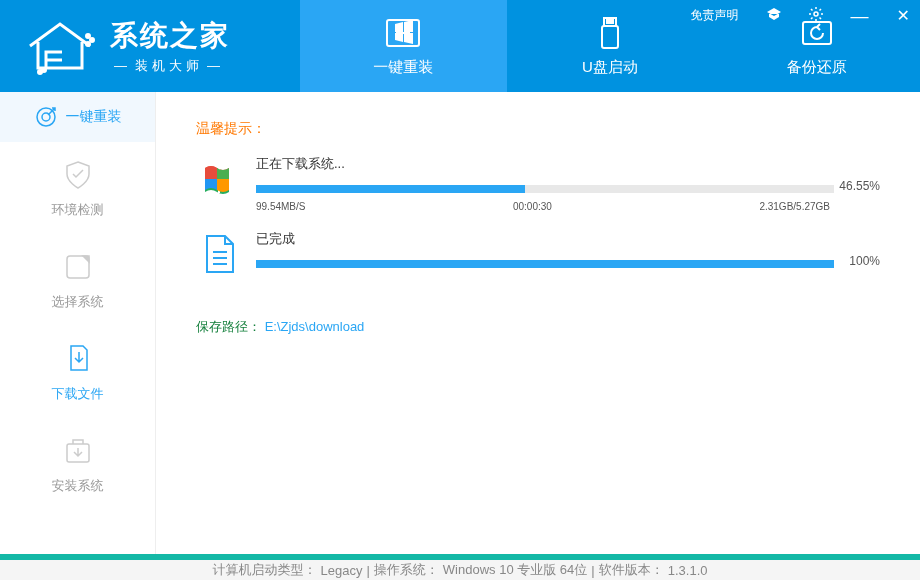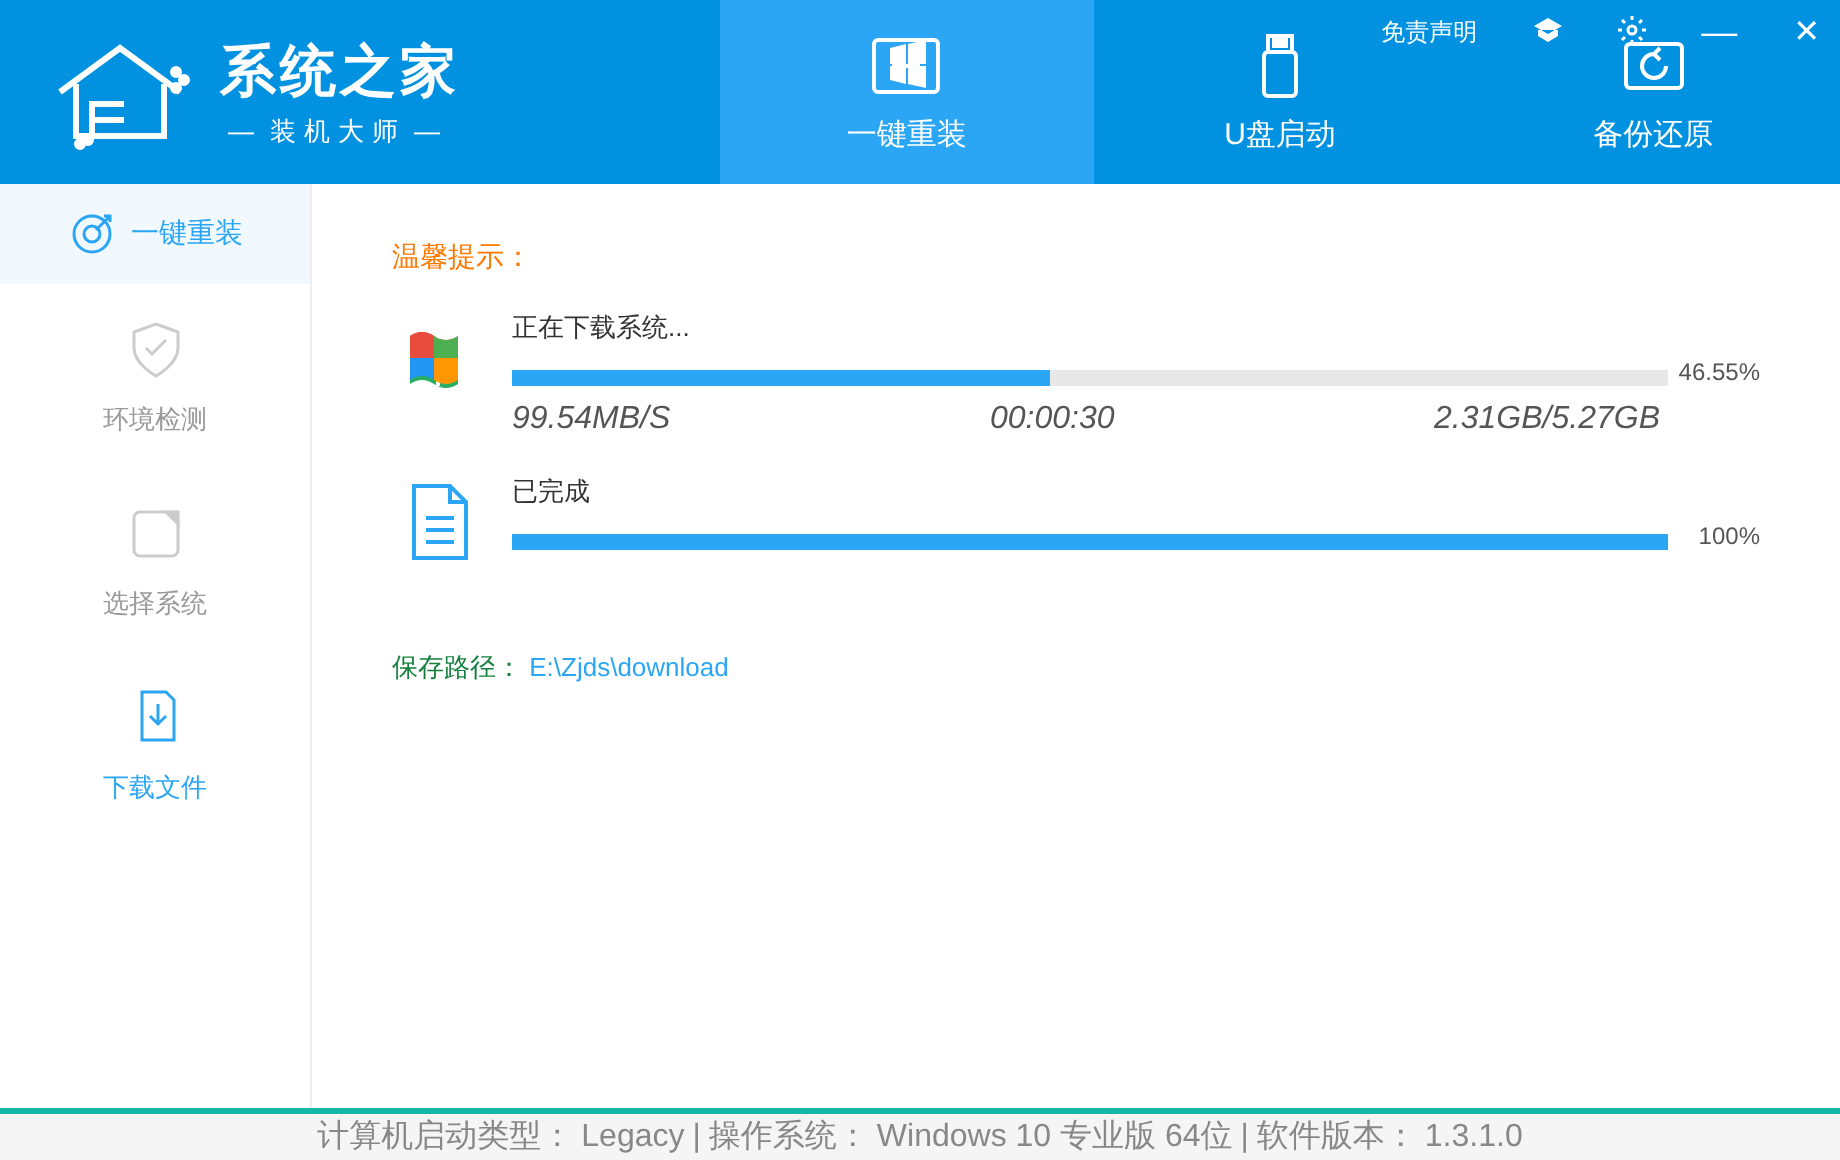--- a/index.html
+++ b/index.html
@@ -1,19 +1,19 @@
 <!DOCTYPE html>
 <html><head>
 <meta charset="utf-8">
 <style>
 * { margin: 0; padding: 0; box-sizing: border-box; font-family: "Microsoft YaHei", sans-serif; }
 body { width: 920px; height: 580px; background: #fff; overflow: hidden; }
 
 .header { height: 92px; background: #0092e0; display: flex; position: relative; }
-.logo-area { width: 360px; display: flex; align-items: center; padding-left: 20px; }
+.logo-area { width: 300px; display: flex; align-items: center; padding-left: 20px; }
 .logo-icon { width: 80px; height: 60px; color: #fff; }
 .logo-text { color: #fff; margin-left: 10px; }
 .logo-title { font-size: 28px; font-weight: bold; letter-spacing: 2px; }
 .logo-sub { font-size: 13px; letter-spacing: 4px; margin-top: 2px; }
 .logo-sub::before, .logo-sub::after { content: "—"; margin: 0 4px; }
 
 .nav { display: flex; flex: 1; }
 .nav-item { flex: 1; display: flex; flex-direction: column; align-items: center; justify-content: center; color: #fff; cursor: pointer; font-size: 15px; gap: 6px; }
 .nav-item.active { background: #2aa6f4; }
 .nav-icon { width: 40px; height: 36px; display: flex; align-items: center; justify-content: center; }
@@ -36,27 +36,27 @@
 
 .progress-block { margin-top: 17px; }
 .prog-row { display: flex; align-items: flex-start; margin-bottom: 18px; }
 .prog-icon { width: 48px; height: 48px; display: flex; align-items: center; justify-content: center; margin-right: 12px; flex-shrink: 0; }
 .prog-content { flex: 1; }
 .prog-label { font-size: 13px; color: #333; margin-bottom: 6px; }
 .prog-bar-row { display: flex; align-items: flex-end; gap: 4px; }
 .prog-bar { flex: 1; height: 8px; background: #e8e8e8; border-radius: 0; position: relative; }
 .prog-fill { height: 100%; background: #2aa6f4; }
 .prog-pct { font-size: 12px; color: #555; min-width: 42px; text-align: right; }
-.prog-stats { display: flex; justify-content: space-between; font-size: 16px; color: #555; margin-top: 8px; padding-right: 50px; font-style: italic; }
+.prog-stats { display: flex; justify-content: space-between; font-size: 10px; color: #555; margin-top: 8px; padding-right: 50px; }
 
 .save-path { margin-top: 40px; font-size: 13px; }
 .save-path .label { color: #15803d; }
 .save-path .path { color: #2aa6f4; }
 
-.footer { height: 26px; background: #f5f5f5; border-top: 3px solid #14b8a6; display: flex; align-items: center; justify-content: center; font-size: 16px; color: #888; gap: 4px; }
+.footer { height: 26px; background: #f5f5f5; border-top: 6px solid #14b8a6; display: flex; align-items: center; justify-content: center; font-size: 13px; color: #888; gap: 4px; }
 </style>
 </head>
 <body>
 
 <div class="header">
   <div class="logo-area">
     <svg class="logo-icon" viewBox="0 0 80 60" fill="none" stroke="#fff" stroke-width="3">
       <path d="M10 30 L40 8 L70 30 M18 26 V52 H62 V26 M26 52 V36 H42 M26 44 H42"></path>
       <circle cx="68" cy="20" r="1.5" fill="#fff"></circle>
         <circle cx="72" cy="24" r="1.5" fill="#fff"></circle>
@@ -151,20 +151,29 @@
     </div>
     <div class="side-item active">
       <span class="side-icon">
         <svg width="34" height="34" viewBox="0 0 34 34" fill="none" stroke="#2aa6f4" stroke-width="1.5">
             <path d="M10 4 H22 L26 8 V28 H10 Z"></path>
             <path d="M18 10 V20 M14 16 L18 20 L22 16"></path>
           </svg>
       </span>
       <span>下载文件</span>
     </div>
+    <div class="side-item">
+      <span class="side-icon">
+        <svg width="34" height="34" viewBox="0 0 34 34" fill="none" stroke="#ccc" stroke-width="1.5">
+            <rect x="6" y="10" width="22" height="18" rx="2"></rect>
+            <path d="M12 10 V6 H22 V10 M17 14 V22 M13 18 L17 22 L21 18"></path>
+          </svg>
+      </span>
+      <span>安装系统</span>
+    </div>
   </div>
 
   <div class="main">
     <div class="tips-title">温馨提示：</div>
 
     <div class="progress-block">
       <div class="prog-row">
         <div class="prog-icon">
           <svg width="42" height="42" viewBox="0 0 42 42">
               <path d="M6 10 Q12 6 18 10 Q24 14 30 10 L30 22 Q24 26 18 22 Q12 18 6 22 Z" fill="#e74c3c"></path>

